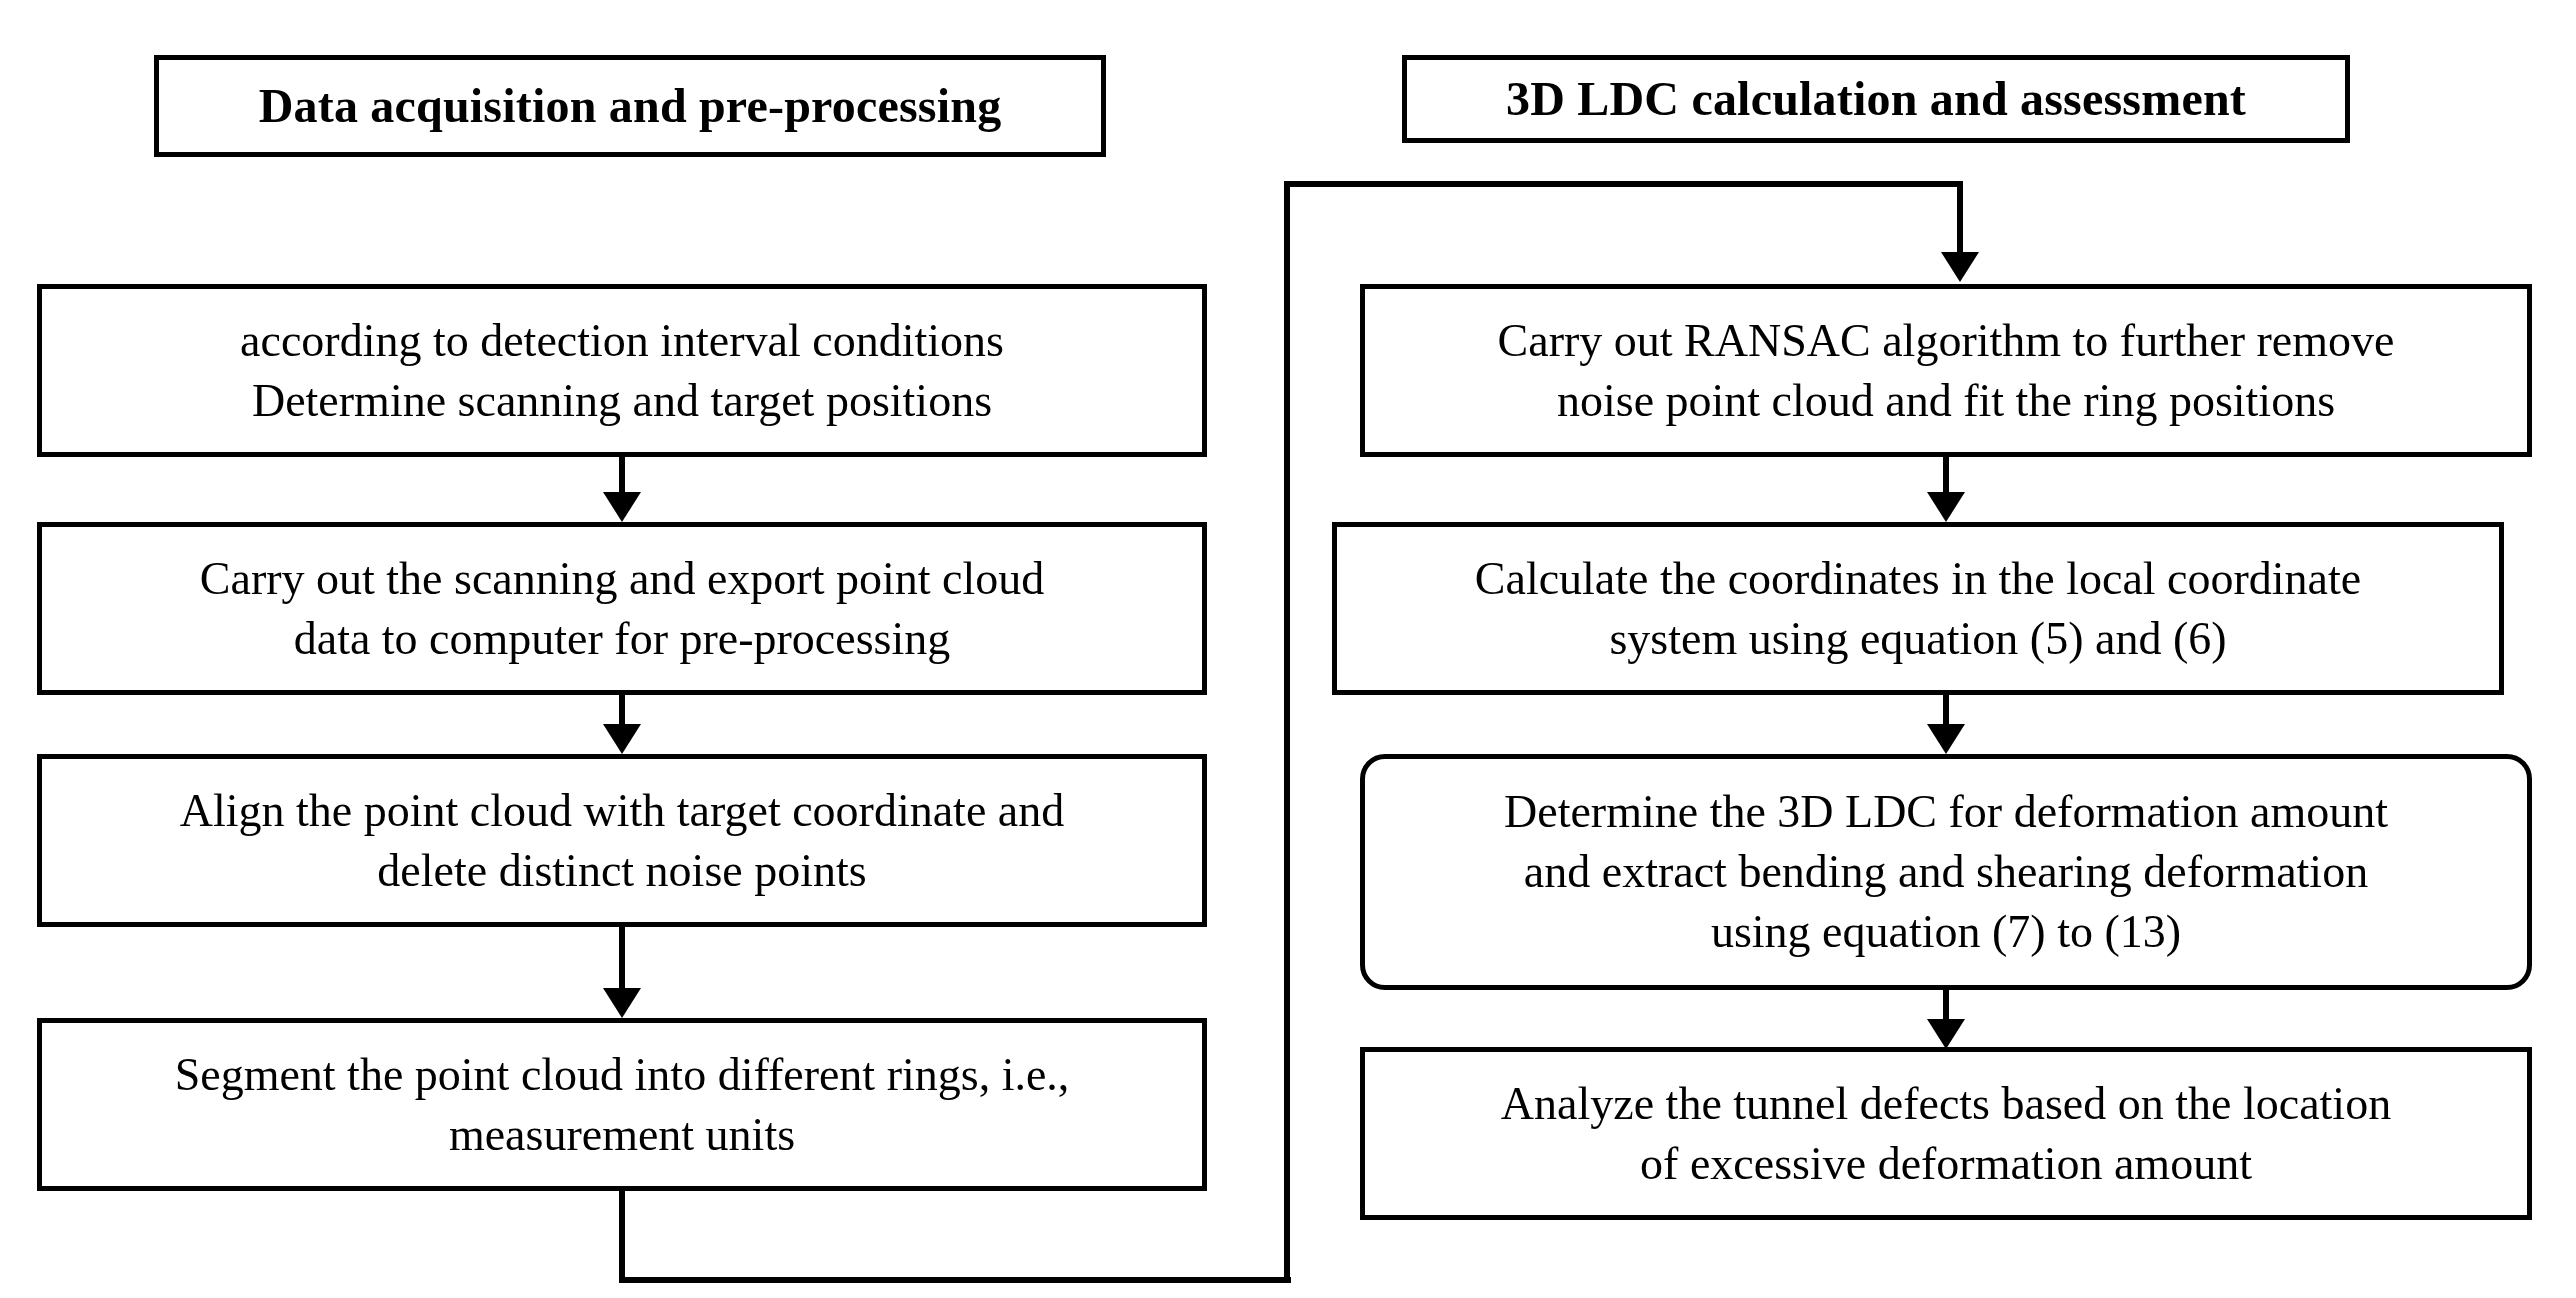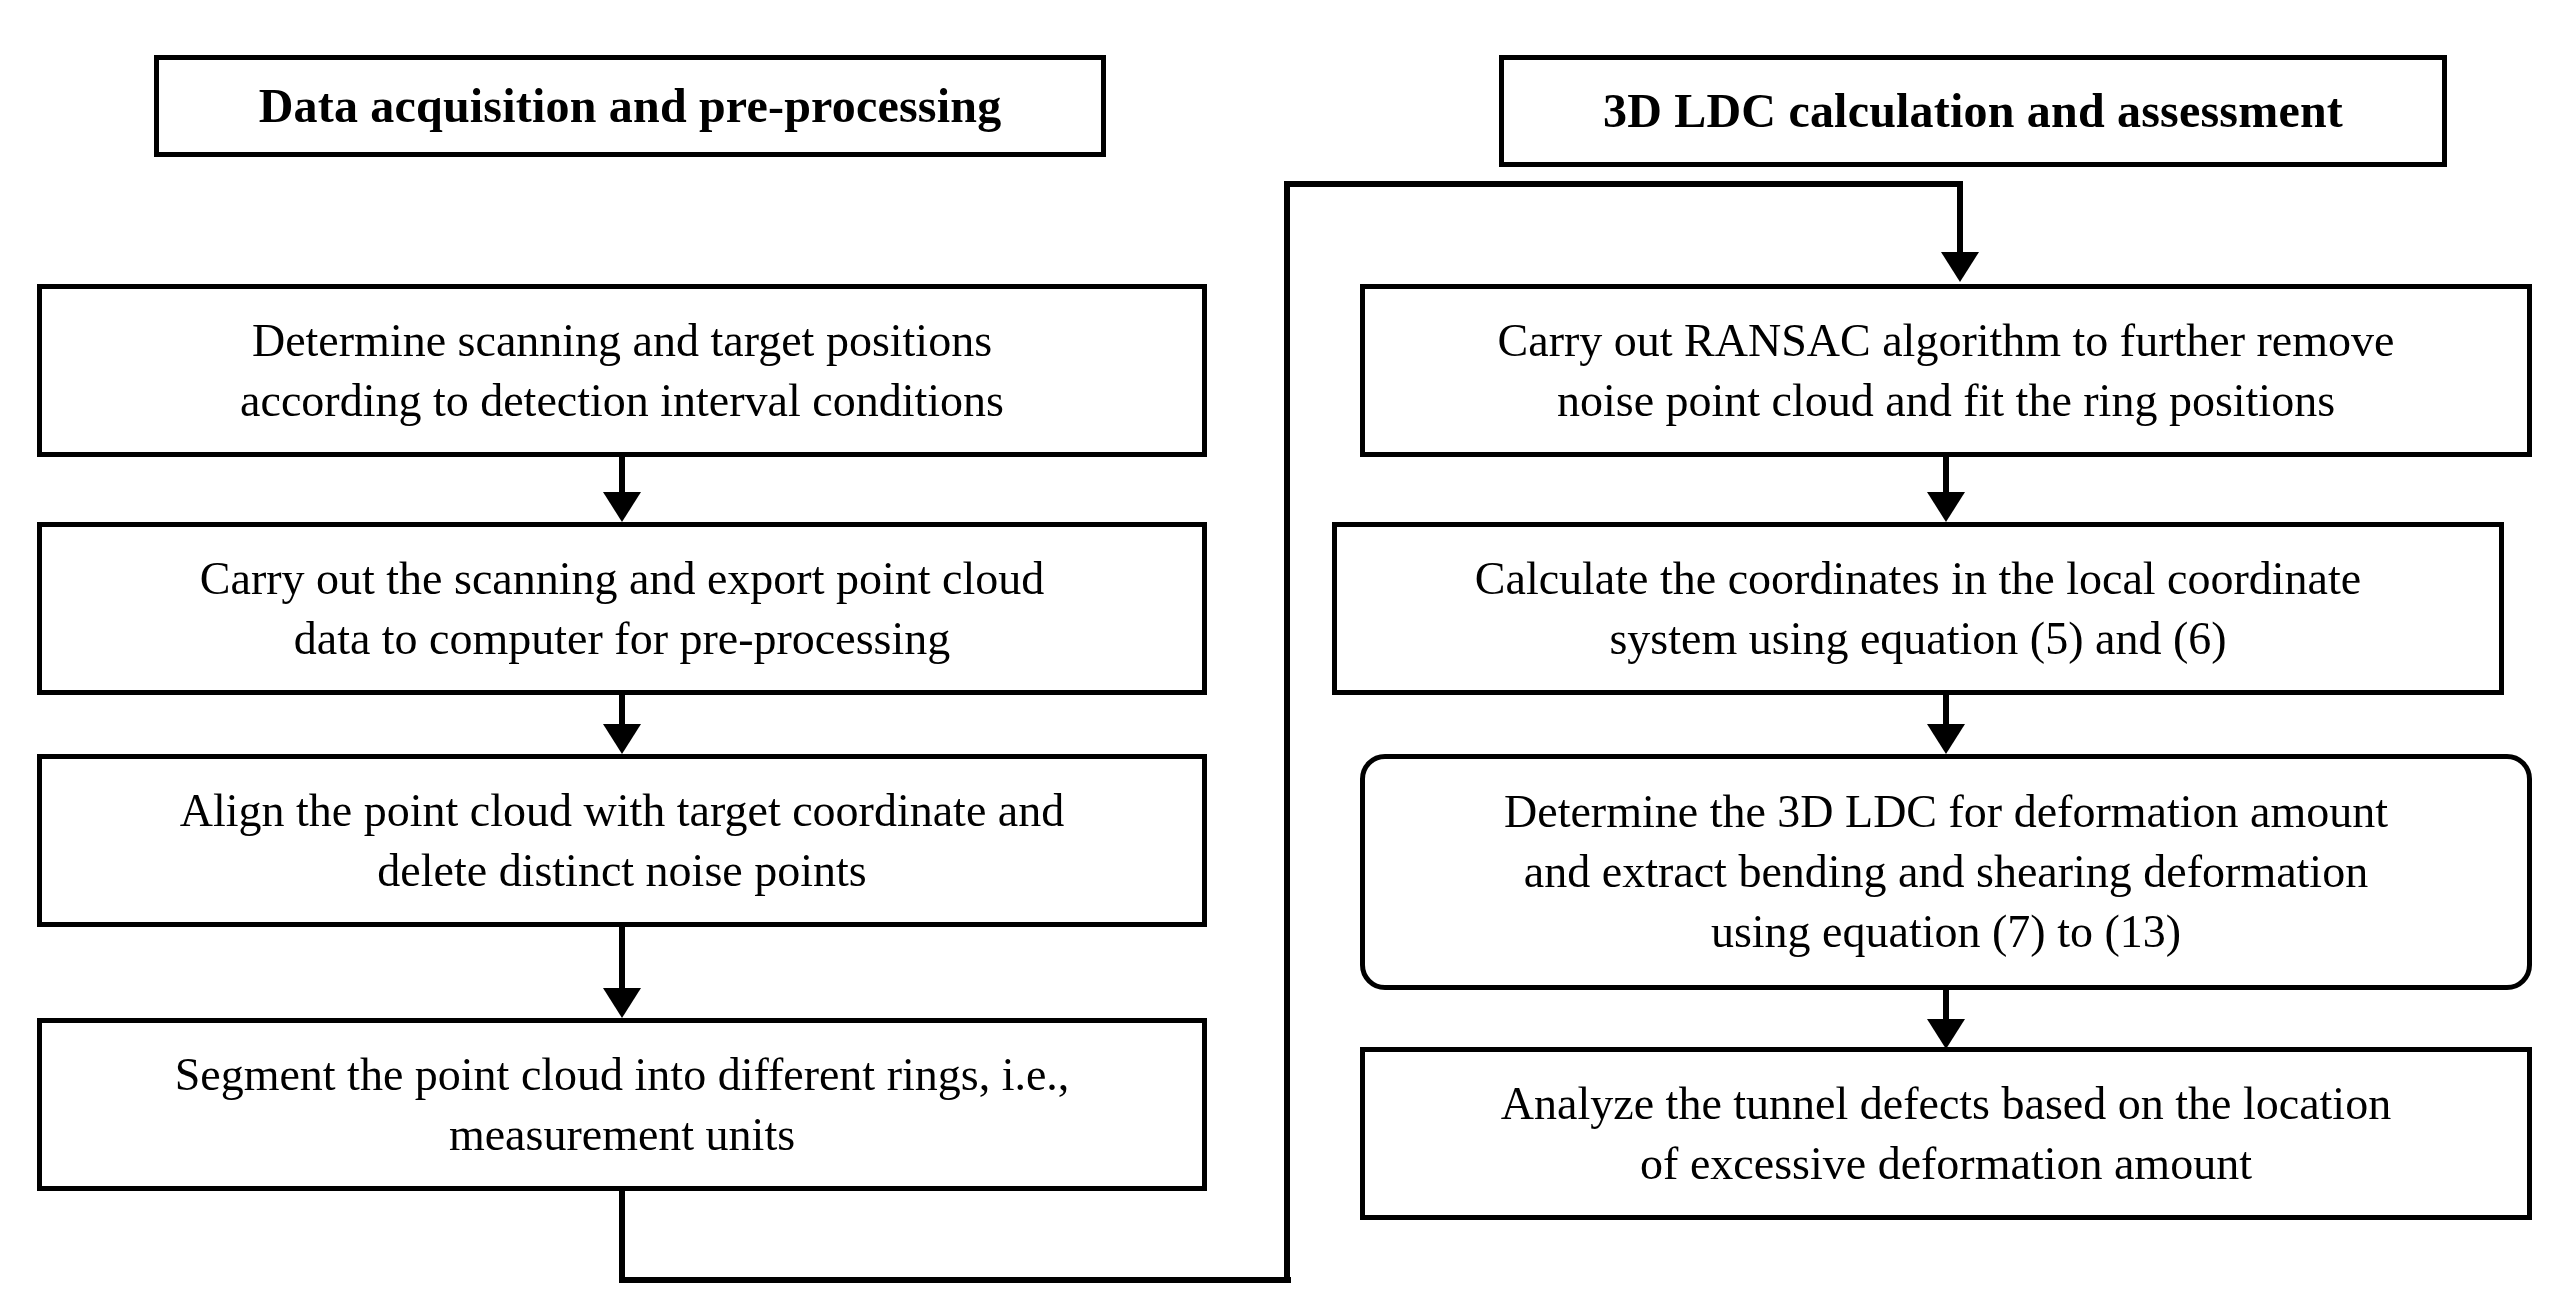--- a/index.html
+++ b/index.html
@@ -47,28 +47,28 @@
 </style>
 </head>
 <body>
 
 <div id="canvas">
 
   <div class="hdr-box" style="left:154px;top:55px;width:952px;height:102px;">
     <span>Data acquisition and pre-processing</span>
   </div>
 
-  <div class="hdr-box" style="left:1499px;top:55px;width:948px;height:112px;">
+  <div class="hdr-box" style="left:1402px;top:55px;width:948px;height:88px;">
     <span>3D LDC calculation and assessment</span>
   </div>
 
   <div class="node" style="left:37px;top:284px;width:1170px;height:173px;">
     <span class="lines">
+      <span class="ln">according to detection interval conditions</span>
       <span class="ln">Determine scanning and target positions</span>
-      <span class="ln">according to detection interval conditions</span>
     </span>
   </div>
 
   <div class="node" style="left:37px;top:754px;width:1170px;height:173px;">
     <span class="lines">
       <span class="ln">Align the point cloud with target coordinate and</span>
       <span class="ln">delete distinct noise points</span>
     </span>
   </div>
 

